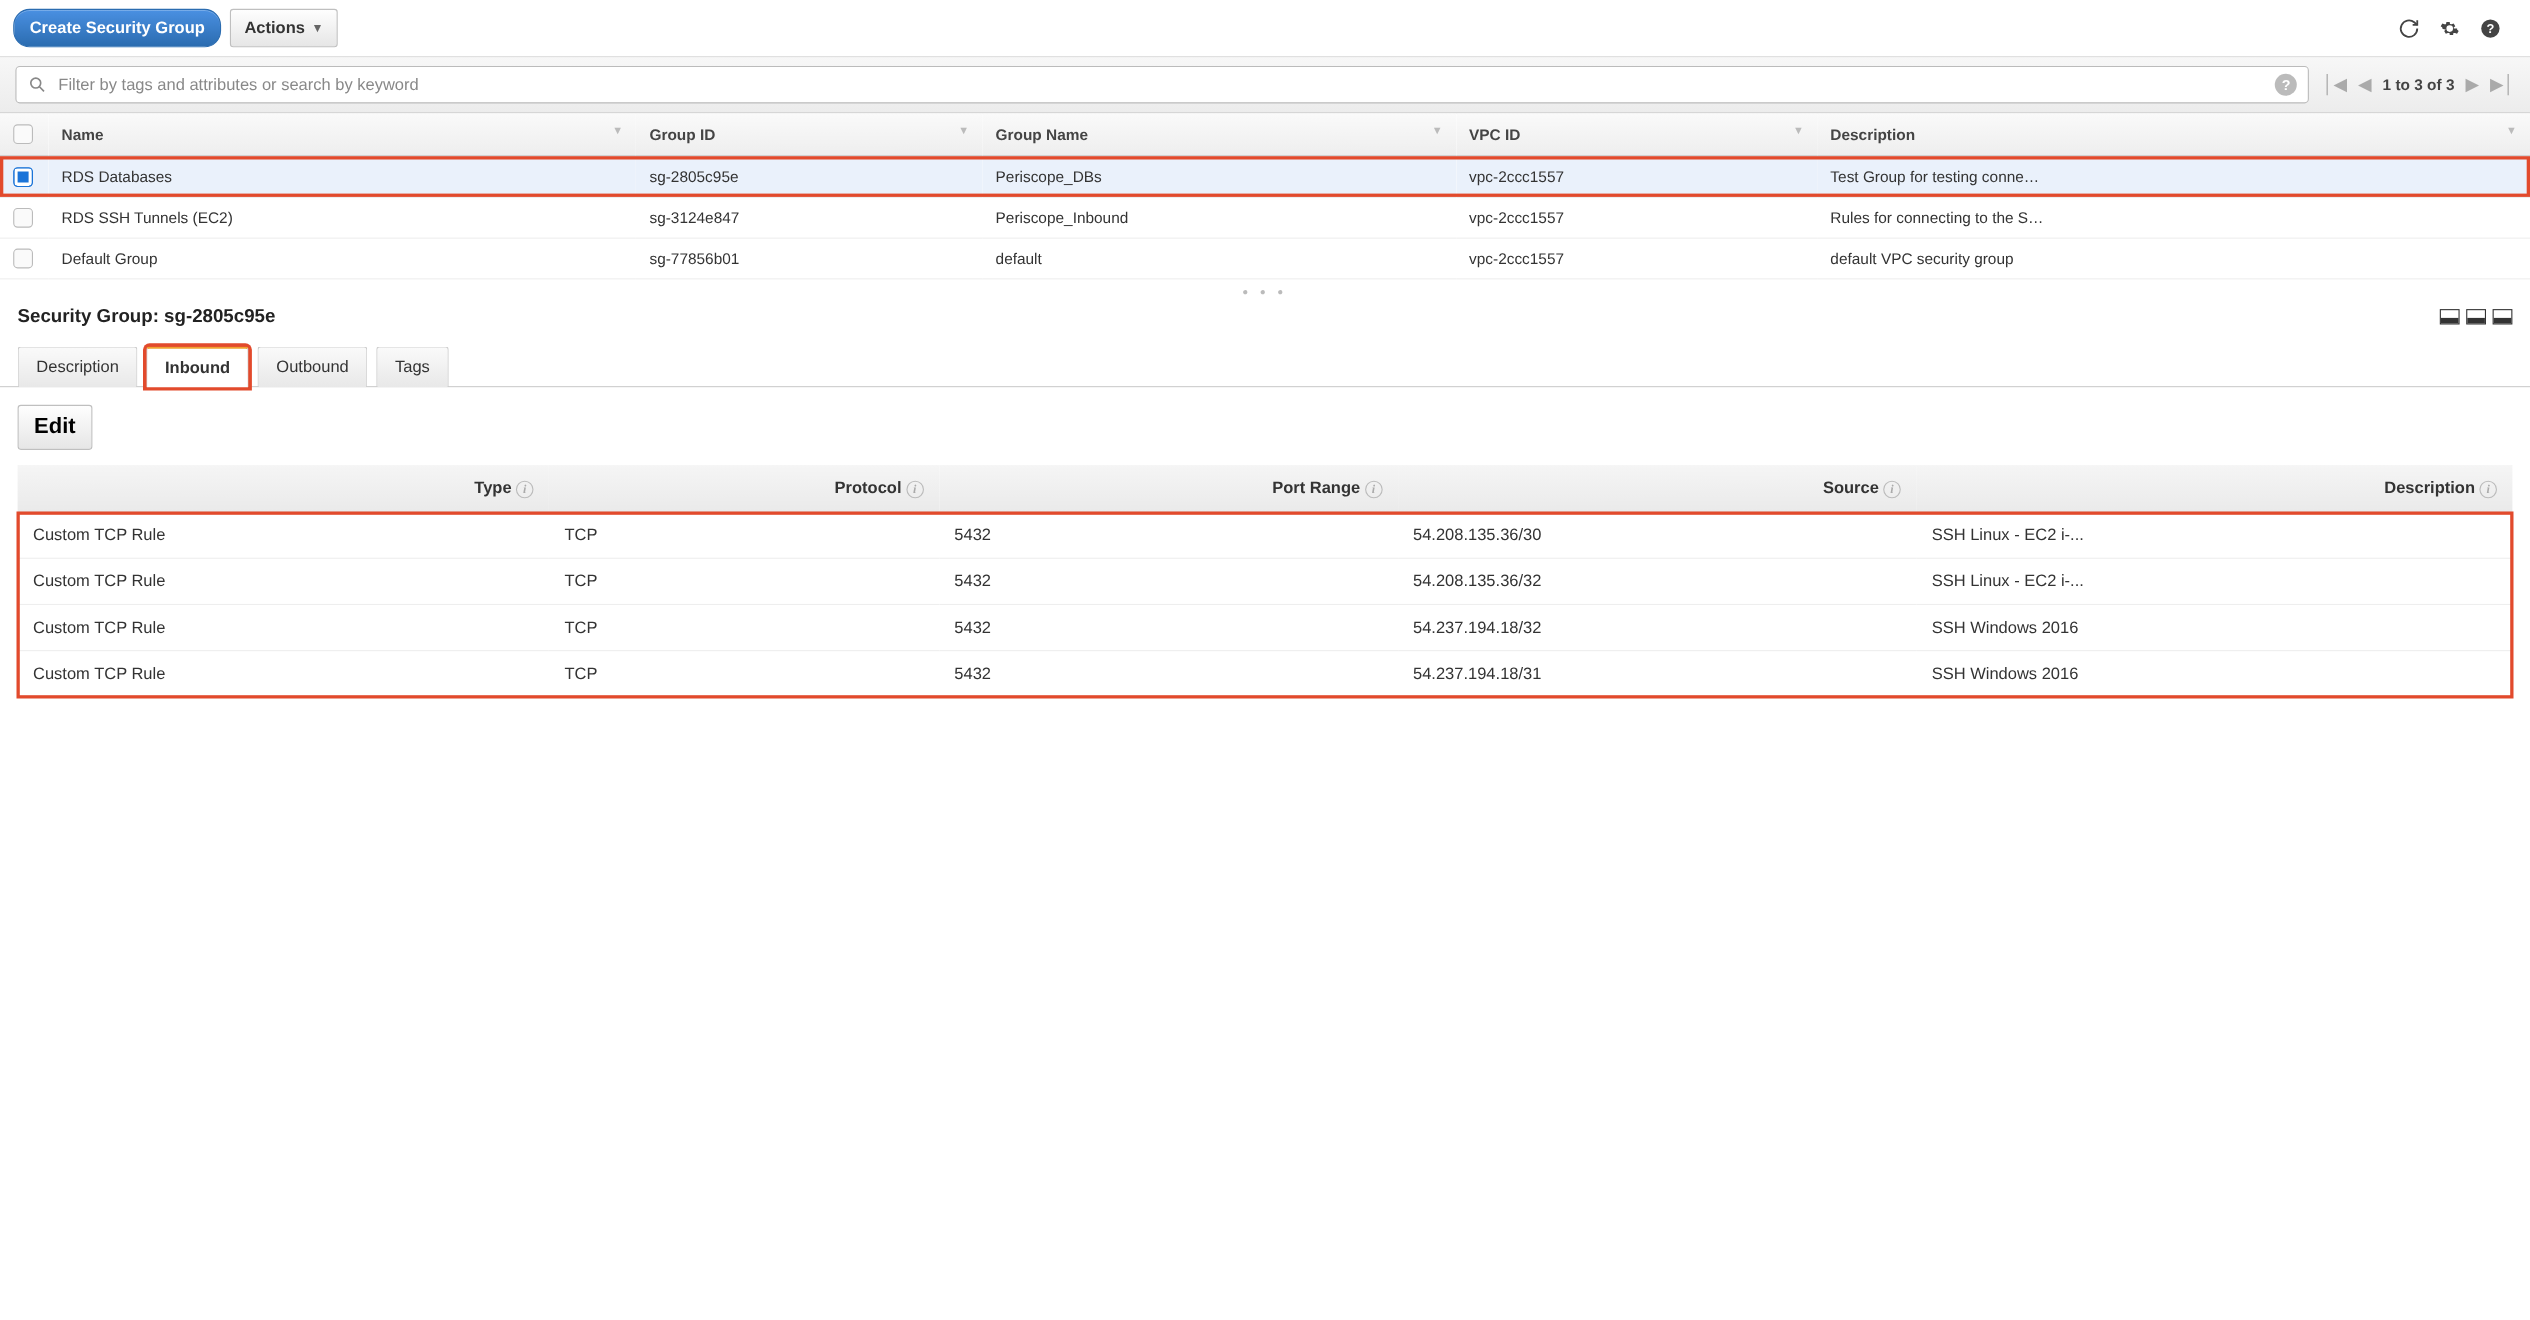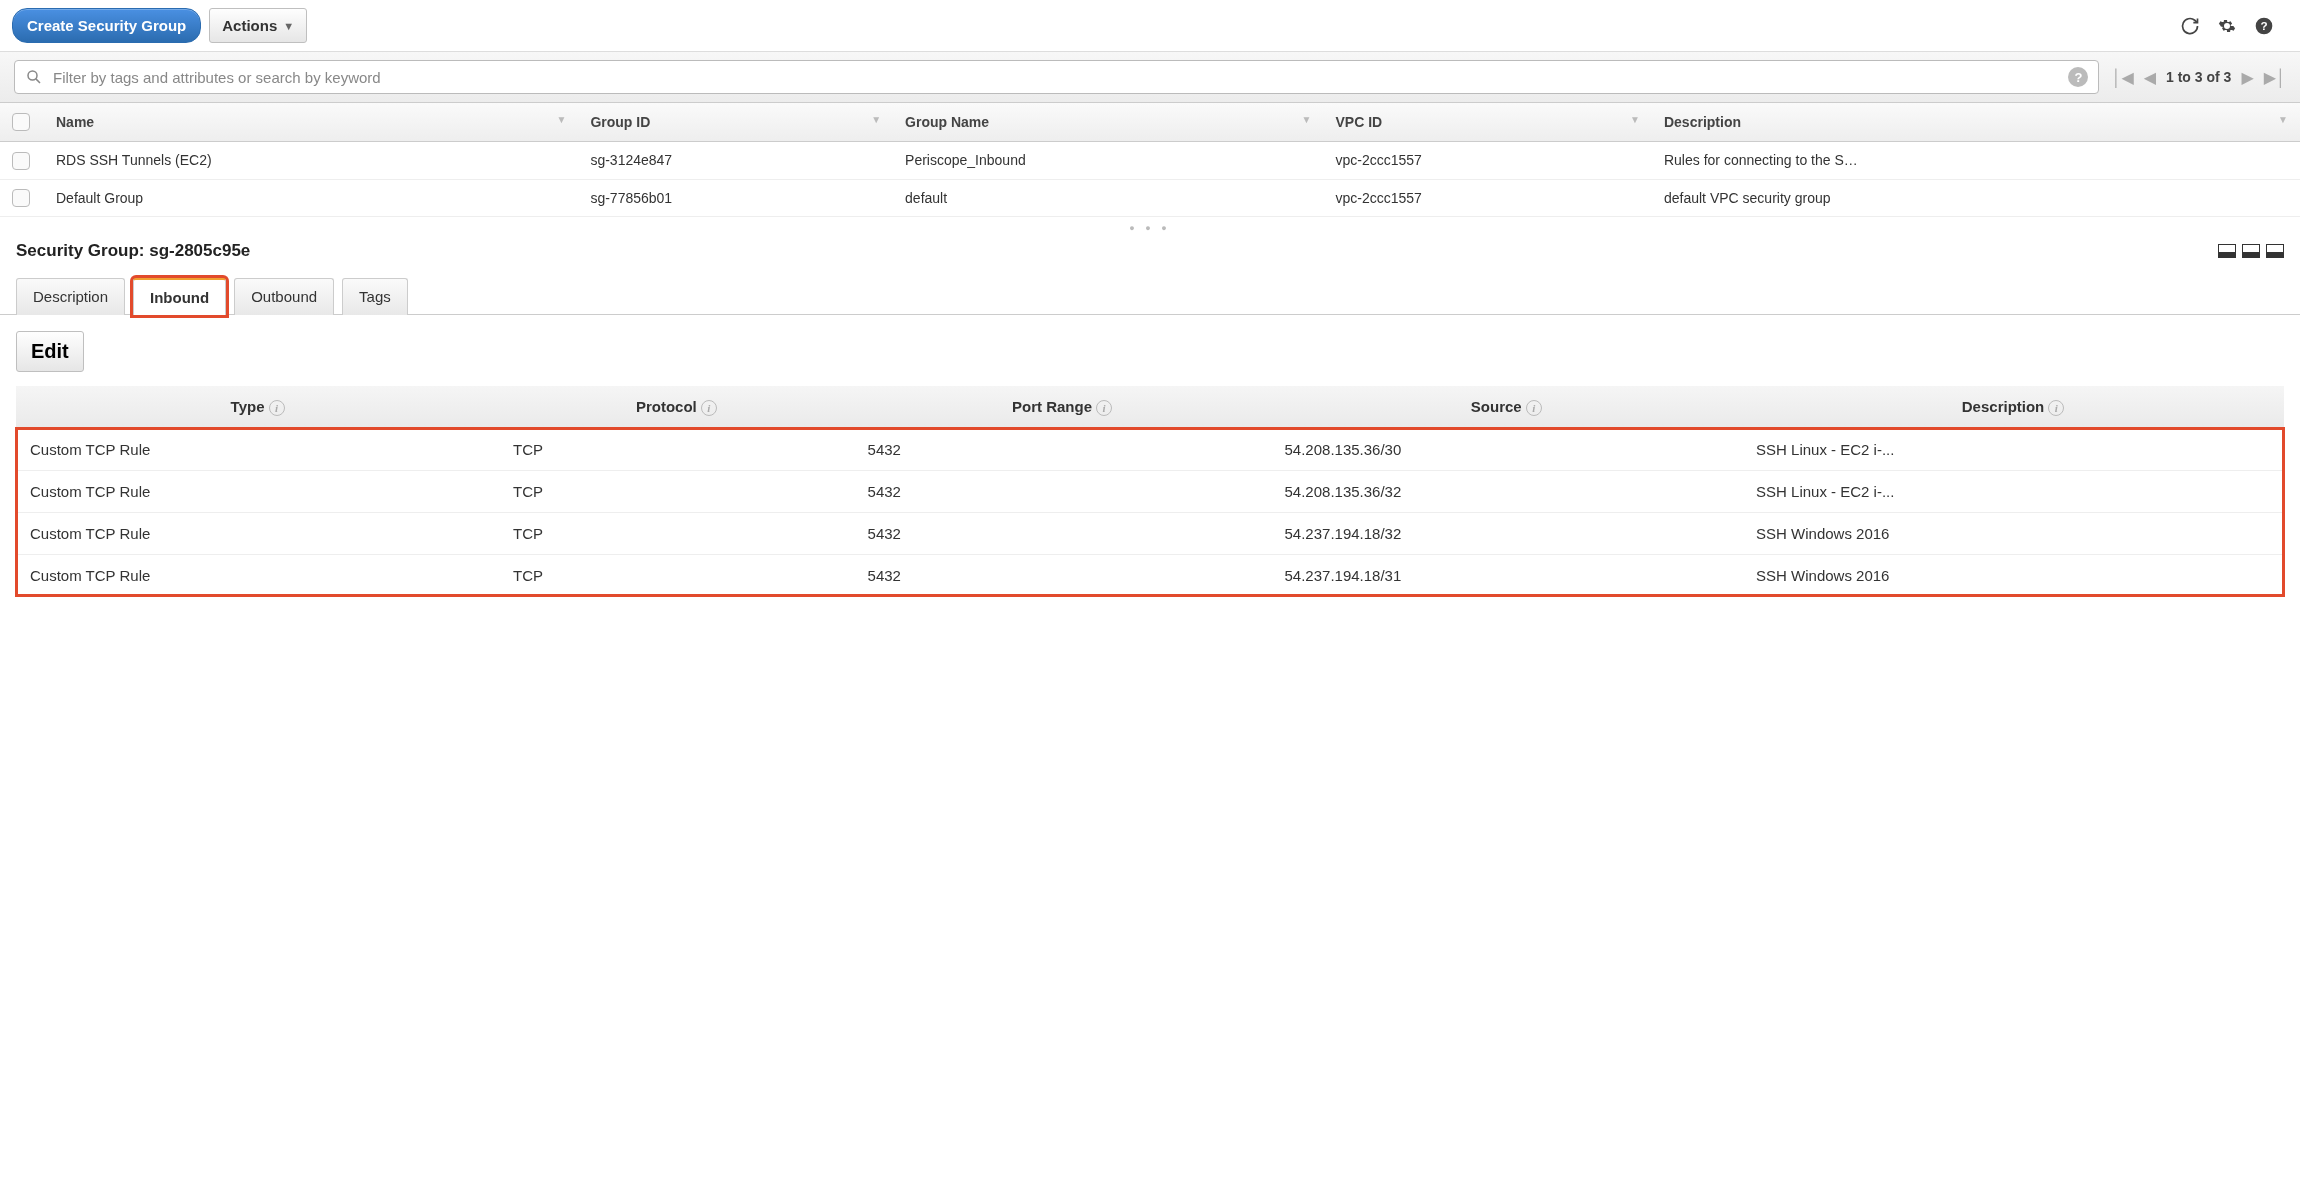--- a/index.html
+++ b/index.html
@@ -164,21 +164,21 @@
     position:relative;top:1px;
   }
   .tab.active {
     background:#fff;font-weight:bold;border-top:2px solid #f0a030;
   }
   .tab-highlight { box-shadow:0 0 0 3px #e24a2c; }
   .tab-body { padding:16px; }
   .rules-header th{
     background:linear-gradient(#f5f5f5,#eaeaea);
     border-bottom:1px solid #d5d5d5;
-    text-align:center;font-weight:bold;font-size:15px;
+    text-align:right;font-weight:bold;font-size:15px;
     padding:12px 14px;color:#333;
   }
   .rules-table{width:100%;border-collapse:collapse;margin-top:14px;}
   .rules-table td{
     padding:12px 14px;border-bottom:1px solid #eee;
     font-size:15px;color:#333;
   }
   .info-icon{
     display:inline-flex;width:16px;height:16px;border:1px solid #bbb;
     border-radius:50%;align-items:center;justify-content:center;
@@ -245,20 +245,28 @@
     <tr>
       <th class="ckcol"><span class="ckbox"></span></th>
       <th><span>Name</span><span class="col-caret">▼</span></th>
       <th><span>Group ID</span><span class="col-caret">▼</span></th>
       <th><span>Group Name</span><span class="col-caret">▼</span></th>
       <th><span>VPC ID</span><span class="col-caret">▼</span></th>
       <th><span>Description</span><span class="col-caret">▼</span></th>
     </tr>
   </thead>
   <tbody id="sg-tbody">
+      <tr class="selected-row highlight-row">
+    <td><span class="ckbox selected"></span></td>
+    <td>RDS Databases</td>
+    <td>sg-2805c95e</td>
+    <td>Periscope_DBs</td>
+    <td>vpc-2ccc1557</td>
+    <td>Test Group for testing conne…</td>
+      </tr>
       <tr>
     <td><span class="ckbox"></span></td>
     <td>RDS SSH Tunnels (EC2)</td>
     <td>sg-3124e847</td>
     <td>Periscope_Inbound</td>
     <td>vpc-2ccc1557</td>
     <td>Rules for connecting to the S…</td>
       </tr>
       <tr>
     <td><span class="ckbox"></span></td>

